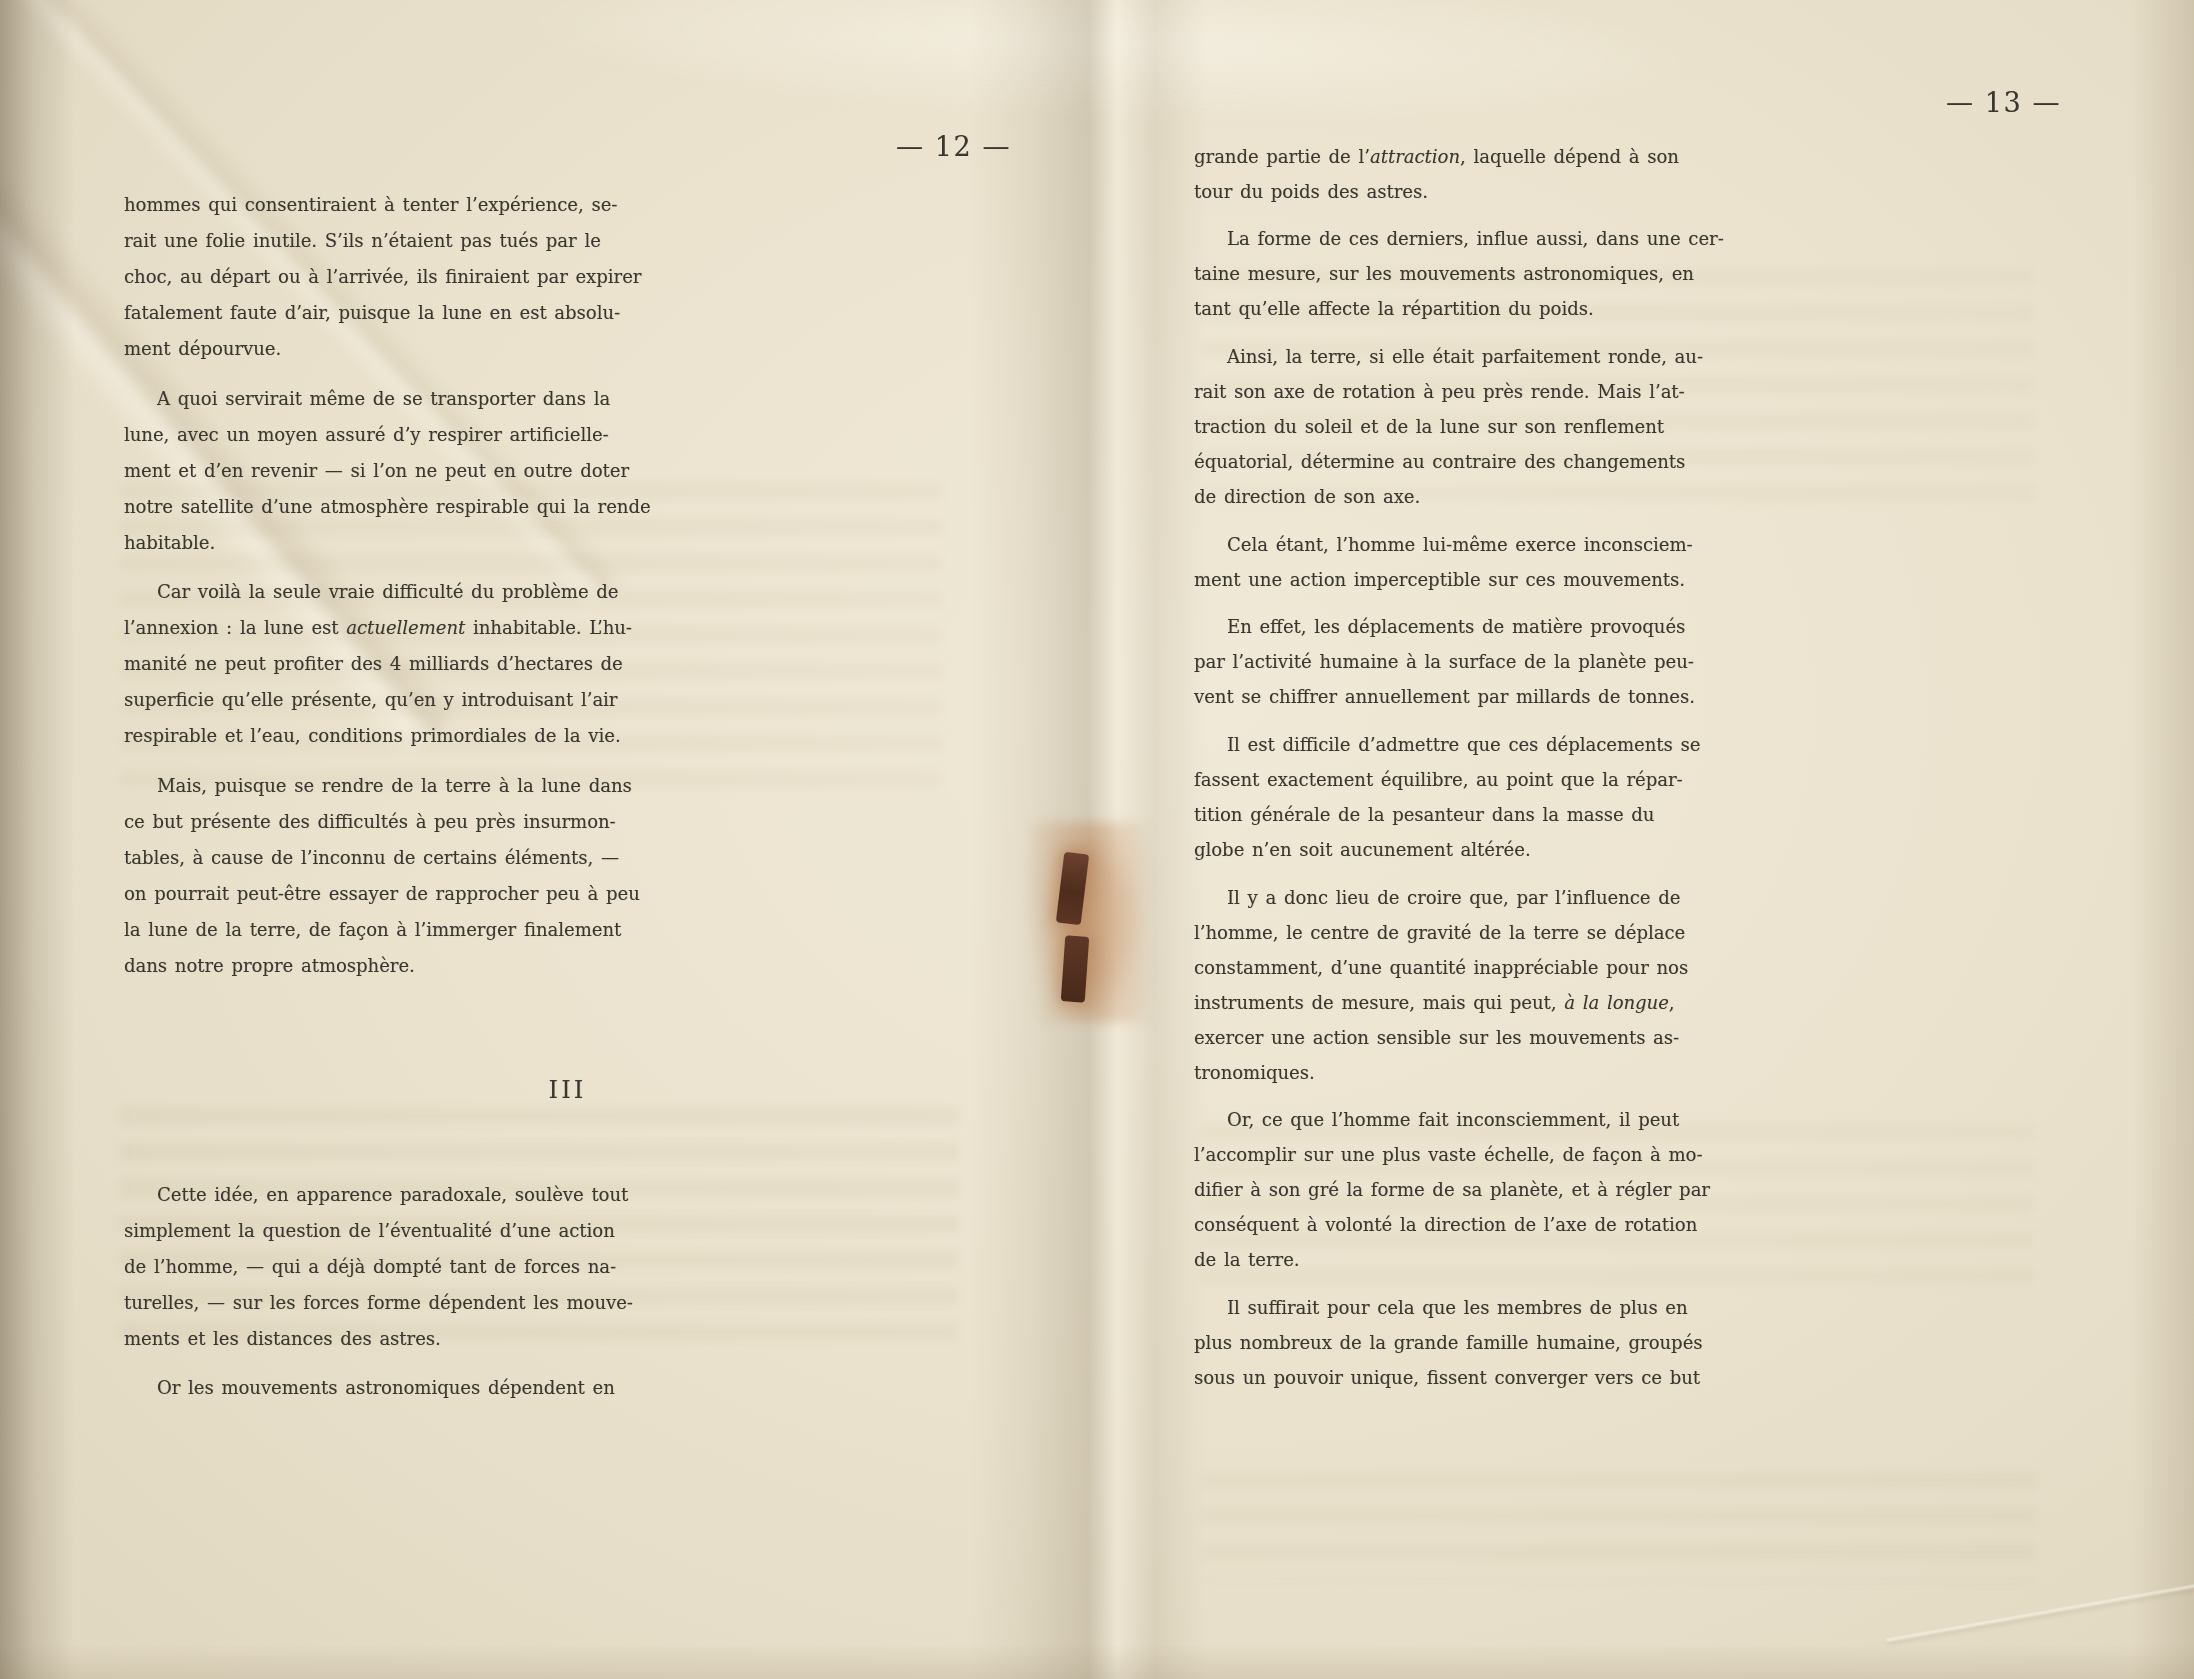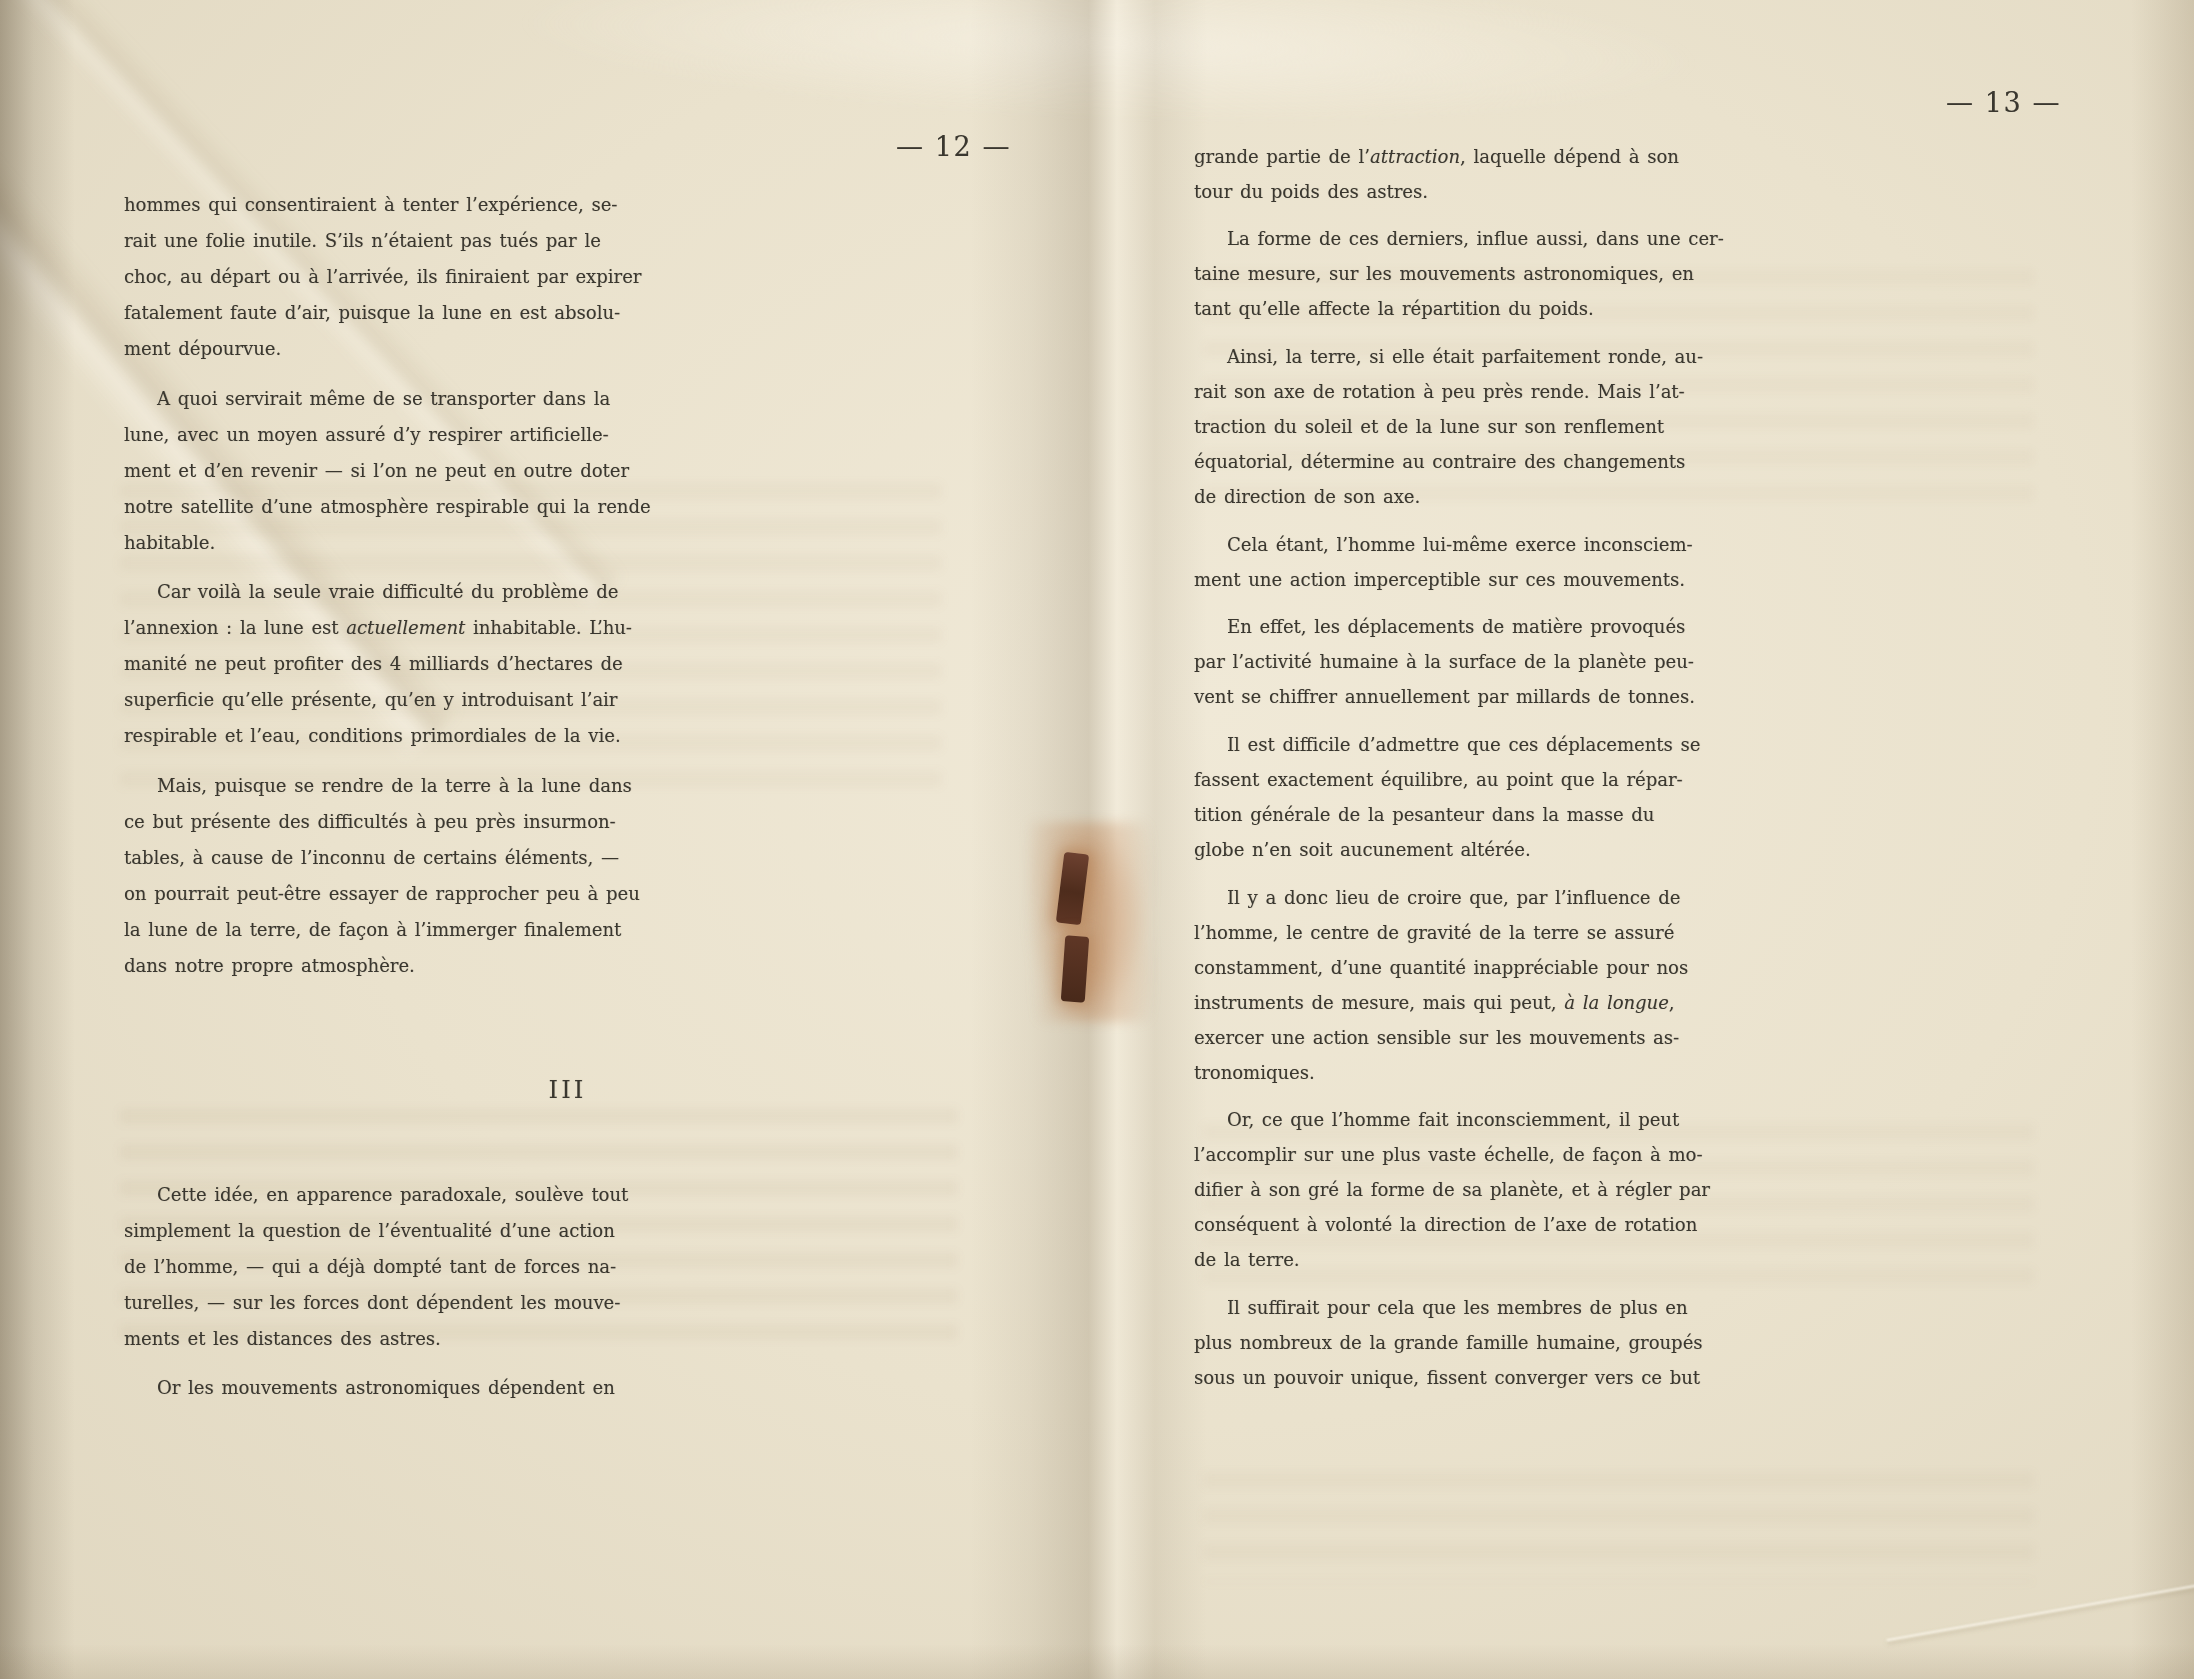--- a/index.html
+++ b/index.html
@@ -120,21 +120,21 @@
 tables, à cause de l’inconnu de certains éléments, —
 on pourrait peut-être essayer de rapprocher peu à peu
 la lune de la terre, de façon à l’immerger finalement
 dans notre propre atmosphère.</span></p>
 
     <div class="section-heading">III</div>
 
     <p class="para indent"><span>Cette idée, en apparence paradoxale, soulève tout
 simplement la question de l’éventualité d’une action
 de l’homme, — qui a déjà dompté tant de forces na-
-turelles, — sur les forces dont dépendent les mouve-
+turelles, — sur les forces forme dépendent les mouve-
 ments et les distances des astres.</span></p>
 
     <p class="para indent"><span>Or les mouvements astronomiques dépendent en</span></p>
   </div>
 
   <div class="page page-right">
     <div class="page-number">— 13 —</div>
 
     <p class="para"><span>grande partie de l’</span><span class="it">attraction</span><span>, laquelle dépend à son
 tour du poids des astres.</span></p>
@@ -155,21 +155,21 @@
     <p class="para indent"><span>En effet, les déplacements de matière provoqués
 par l’activité humaine à la surface de la planète peu-
 vent se chiffrer annuellement par millards de tonnes.</span></p>
 
     <p class="para indent"><span>Il est difficile d’admettre que ces déplacements se
 fassent exactement équilibre, au point que la répar-
 tition générale de la pesanteur dans la masse du
 globe n’en soit aucunement altérée.</span></p>
 
     <p class="para indent"><span>Il y a donc lieu de croire que, par l’influence de
-l’homme, le centre de gravité de la terre se assuré
+l’homme, le centre de gravité de la terre se déplace
 constamment, d’une quantité inappréciable pour nos
 instruments de mesure, mais qui peut, </span><span class="it">à la longue</span><span>,
 exercer une action sensible sur les mouvements as-
 tronomiques.</span></p>
 
     <p class="para indent"><span>Or, ce que l’homme fait inconsciemment, il peut
 l’accomplir sur une plus vaste échelle, de façon à mo-
 difier à son gré la forme de sa planète, et à régler par
 conséquent à volonté la direction de l’axe de rotation
 de la terre.</span></p>

